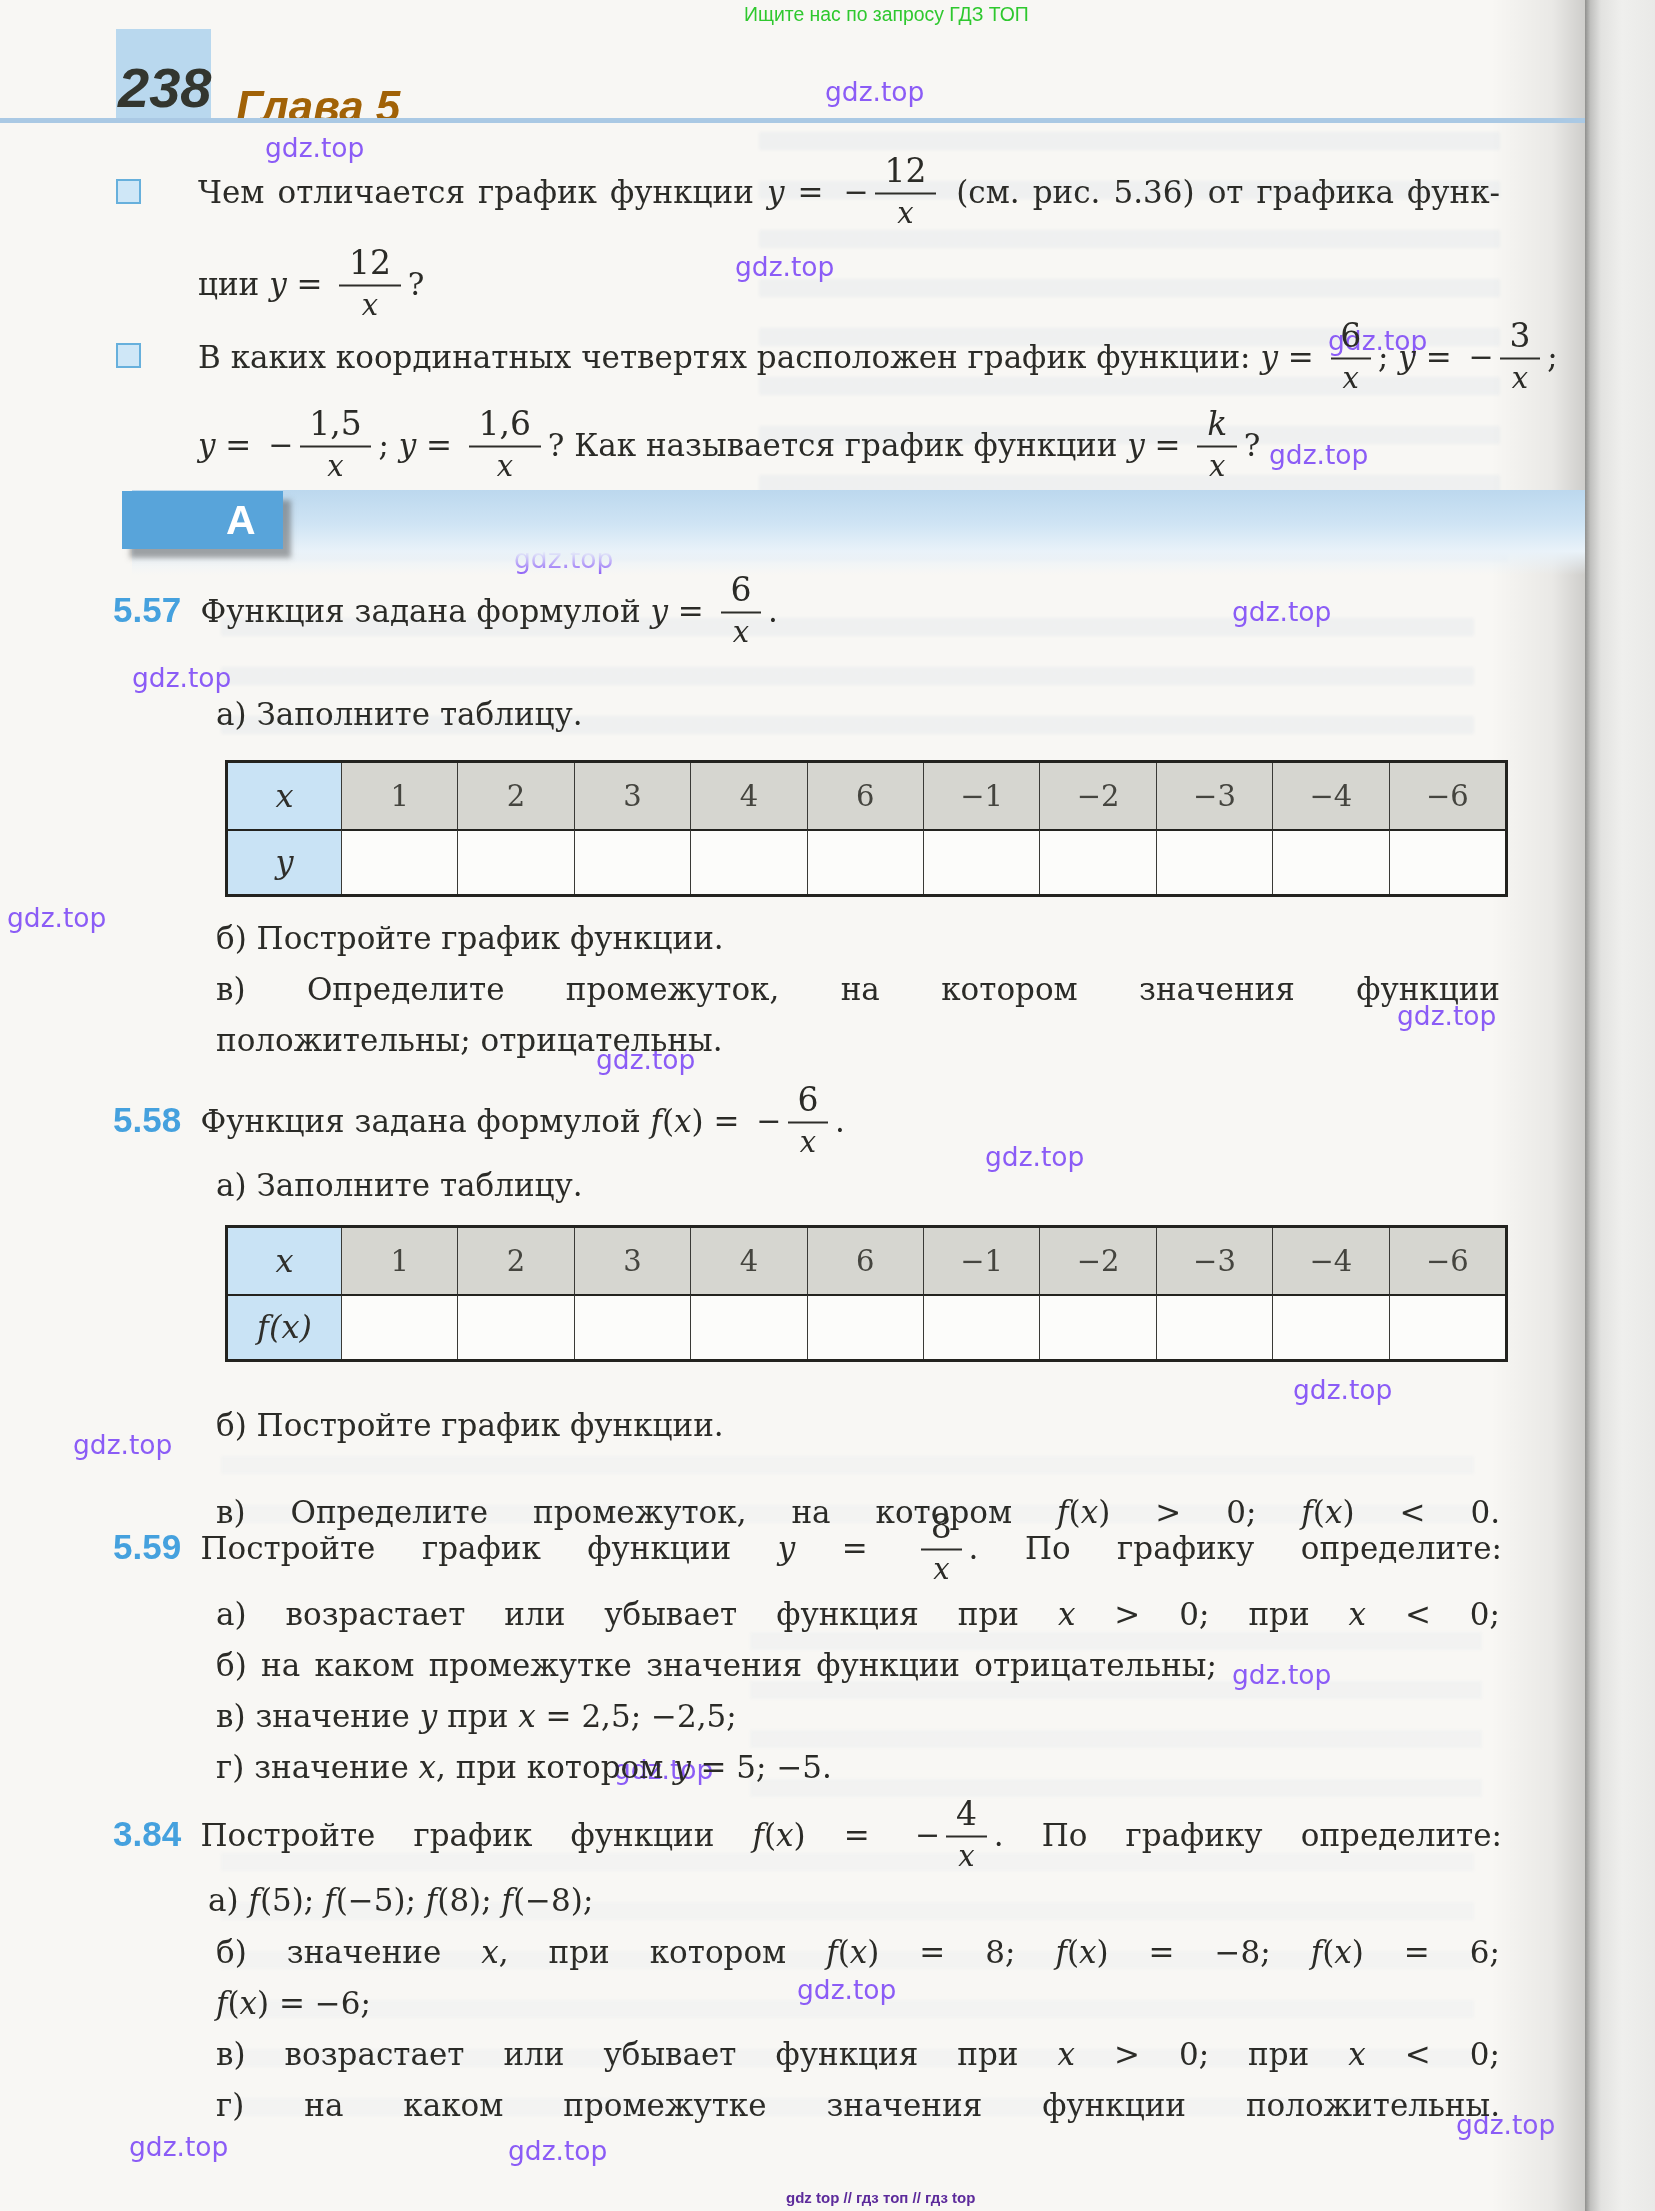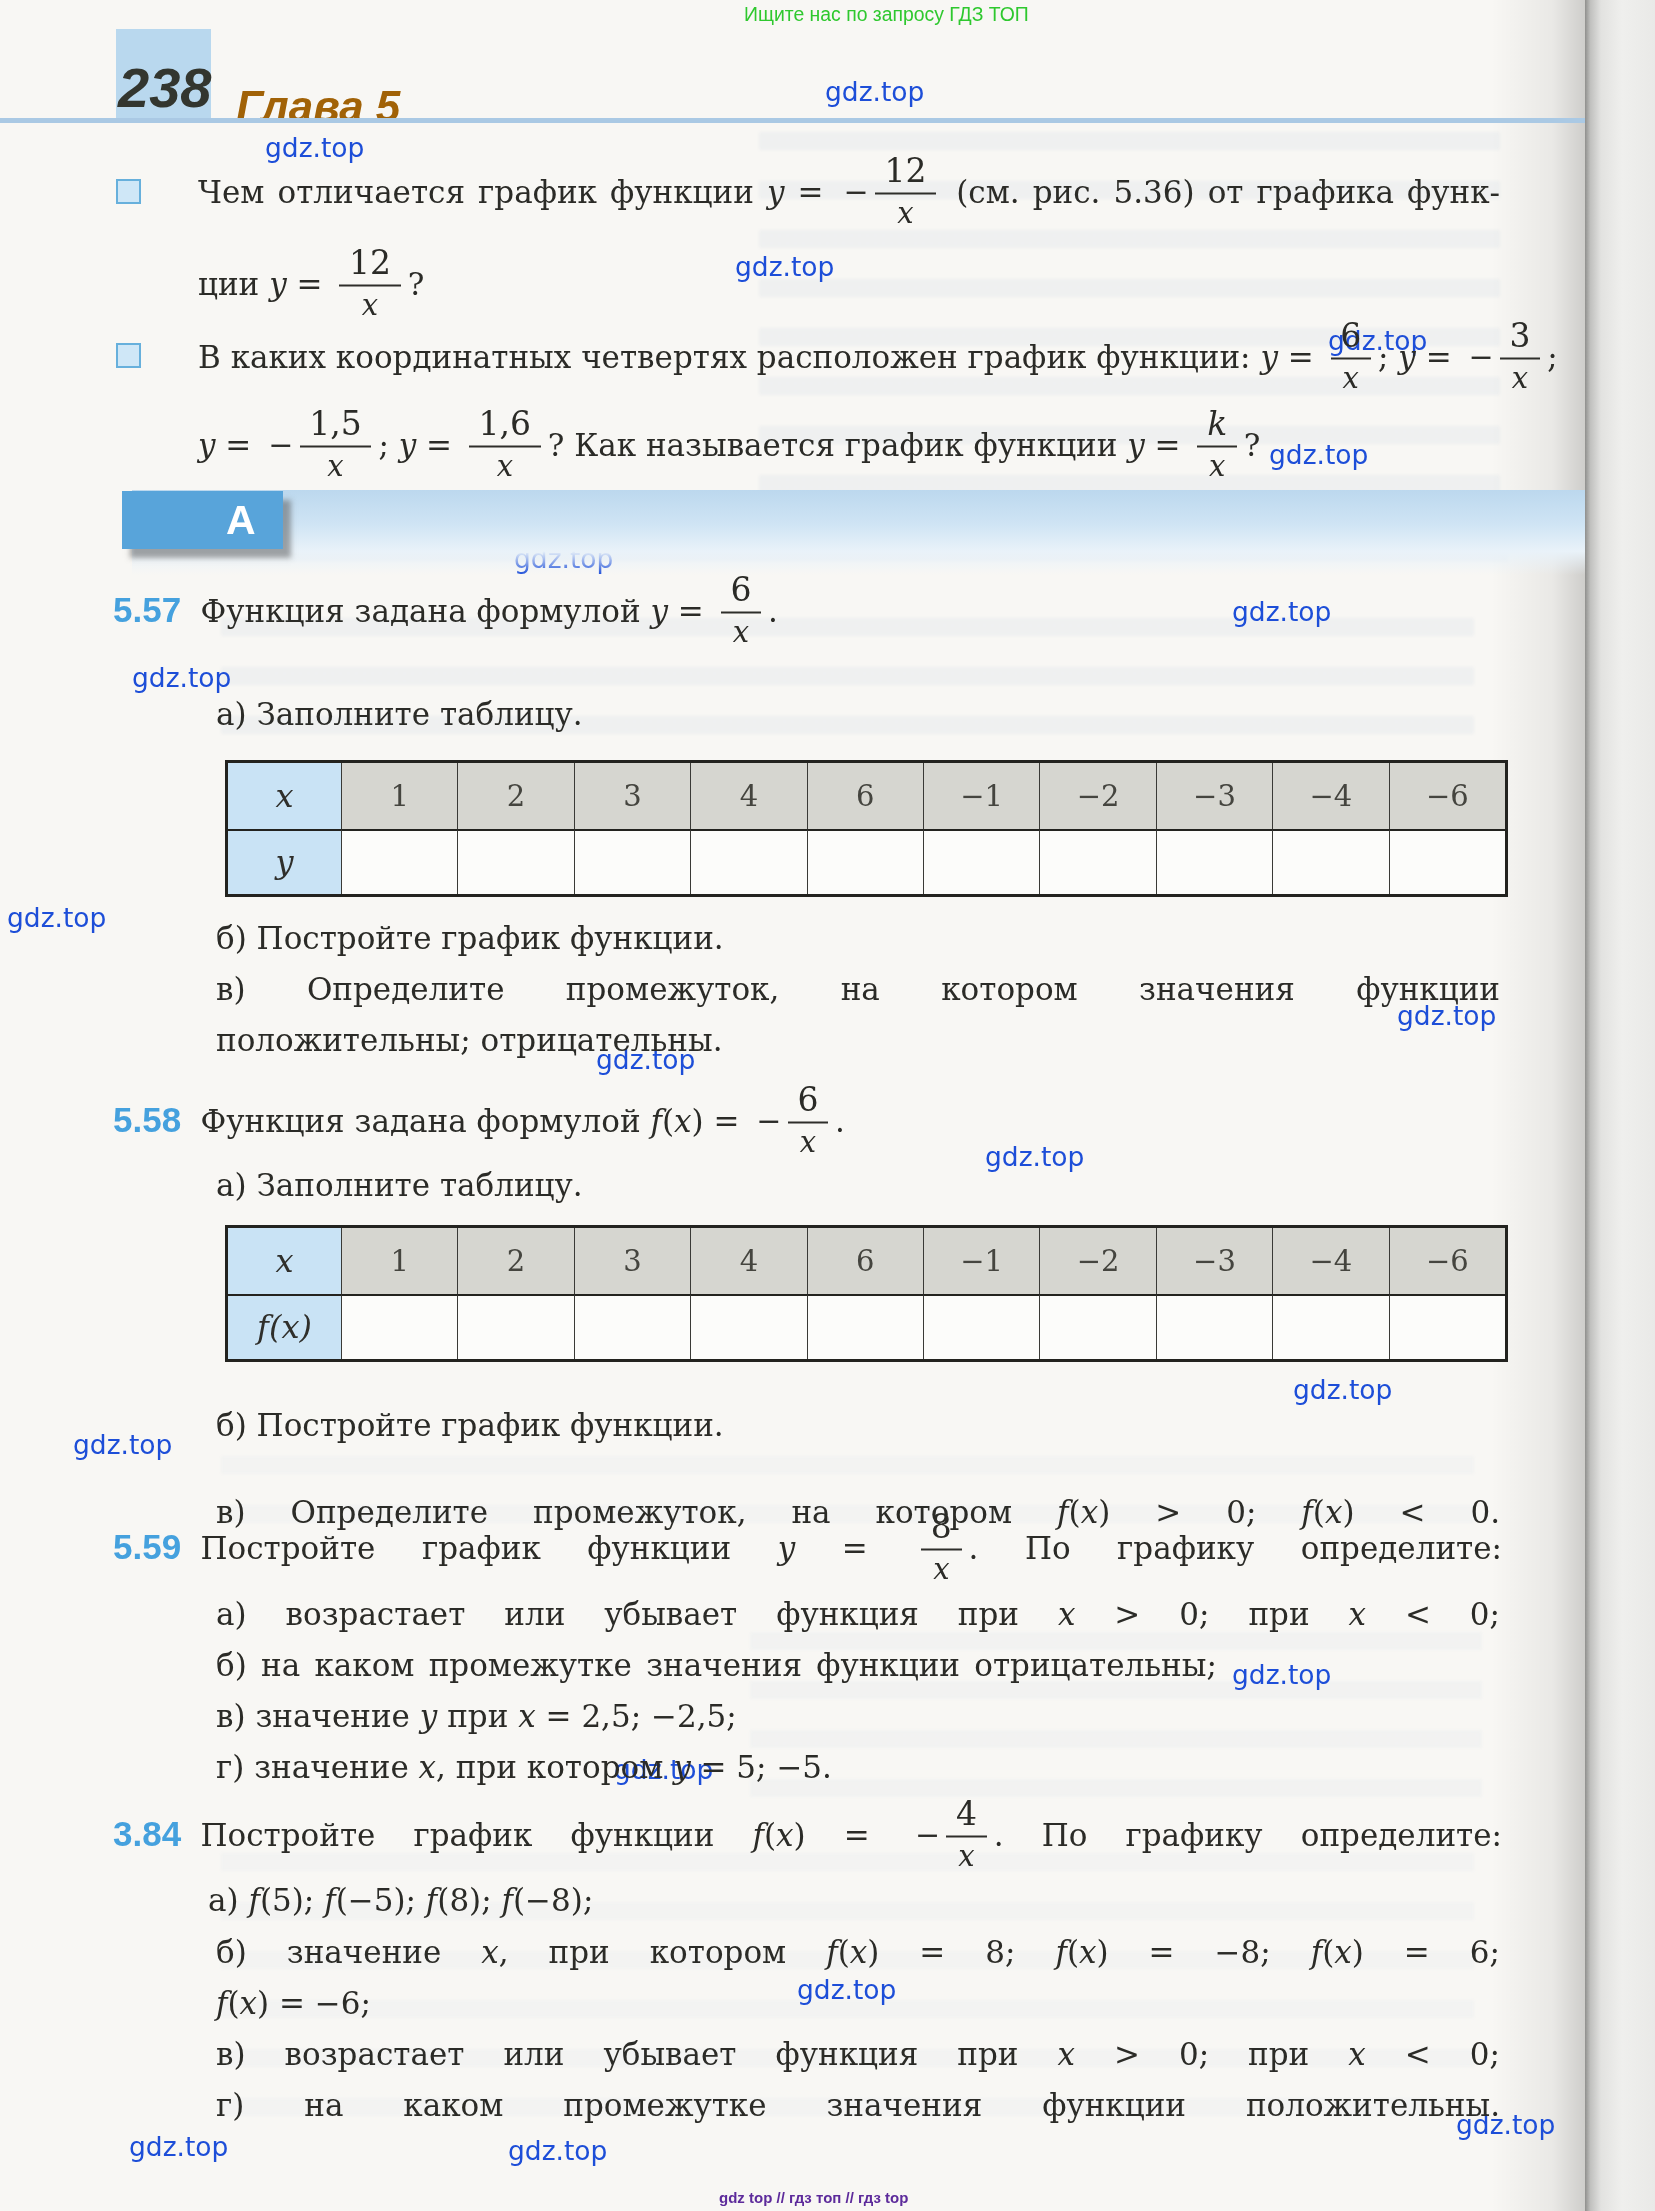--- a/index.html
+++ b/index.html
@@ -9,22 +9,22 @@
   .page-shadow{position:absolute;left:1491px;top:0;width:94px;height:2212px;
     background:linear-gradient(90deg,rgba(0,0,0,0) 0%,rgba(0,0,0,0.06) 65%,rgba(0,0,0,0.17) 100%);}
   .sliver{position:absolute;left:1585px;top:0;width:71px;height:2212px;
     background:linear-gradient(90deg,#8f8f8d 0,#c0c0be 5.3px,#e2e2e0 16px,#efefed 37px,#e9e9e7 100%);}
   
   .numband{position:absolute;left:116px;top:29px;width:95px;height:92px;background:#b9d8ee;}
   .pagenum{position:absolute;left:118px;top:55px;font:italic 700 56px "Liberation Sans",sans-serif;color:#33362f;}
   .chapter{position:absolute;left:236px;top:82px;font:italic 700 44px "Liberation Sans",sans-serif;color:#a16207;}
   .hrule{position:absolute;left:0;top:118px;width:1585px;height:5.3px;background:#aac9e4;}
   .notice{position:absolute;left:735px;top:2.6px;font:500 19.4px "Liberation Sans",sans-serif;color:#2ec82e;margin-left:9px;}
-  .pfooter{position:absolute;left:719px;top:2189px;font:700 15px "Liberation Sans",sans-serif;color:#5d2b9b;}
-  .wm{position:absolute;font:400 26.5px "DejaVu Sans",sans-serif;color:#1d4ed8;white-space:nowrap;}
+  .pfooter{position:absolute;left:786px;top:2189px;font:700 15px "Liberation Sans",sans-serif;color:#5d2b9b;}
+  .wm{position:absolute;font:400 26.5px "DejaVu Sans",sans-serif;color:#8b5cf6;white-space:nowrap;}
   
   .bleed{position:absolute;pointer-events:none;opacity:.5;filter:blur(1.8px);
     background:repeating-linear-gradient(180deg,rgba(124,160,196,0.15) 0 17.6px,rgba(124,160,196,0) 17.6px 49px);}
   
   .bsq{position:absolute;width:25px;height:25px;background:#cfe7f7;border:2.6px solid #67b0dc;box-sizing:border-box;}
   
   .band{position:absolute;left:132px;top:490px;width:1453px;height:85px;
     background:linear-gradient(180deg,#bcd8ee 0%,#cfe4f4 40%,#e9f2f9 72%,rgba(249,249,247,0) 100%);}
   .badge{position:absolute;left:122px;top:491px;width:161px;height:58px;background:#58a4da;
     box-shadow:8px 8.8px 5.3px rgba(80,80,80,.5);color:#fff;box-sizing:border-box;

